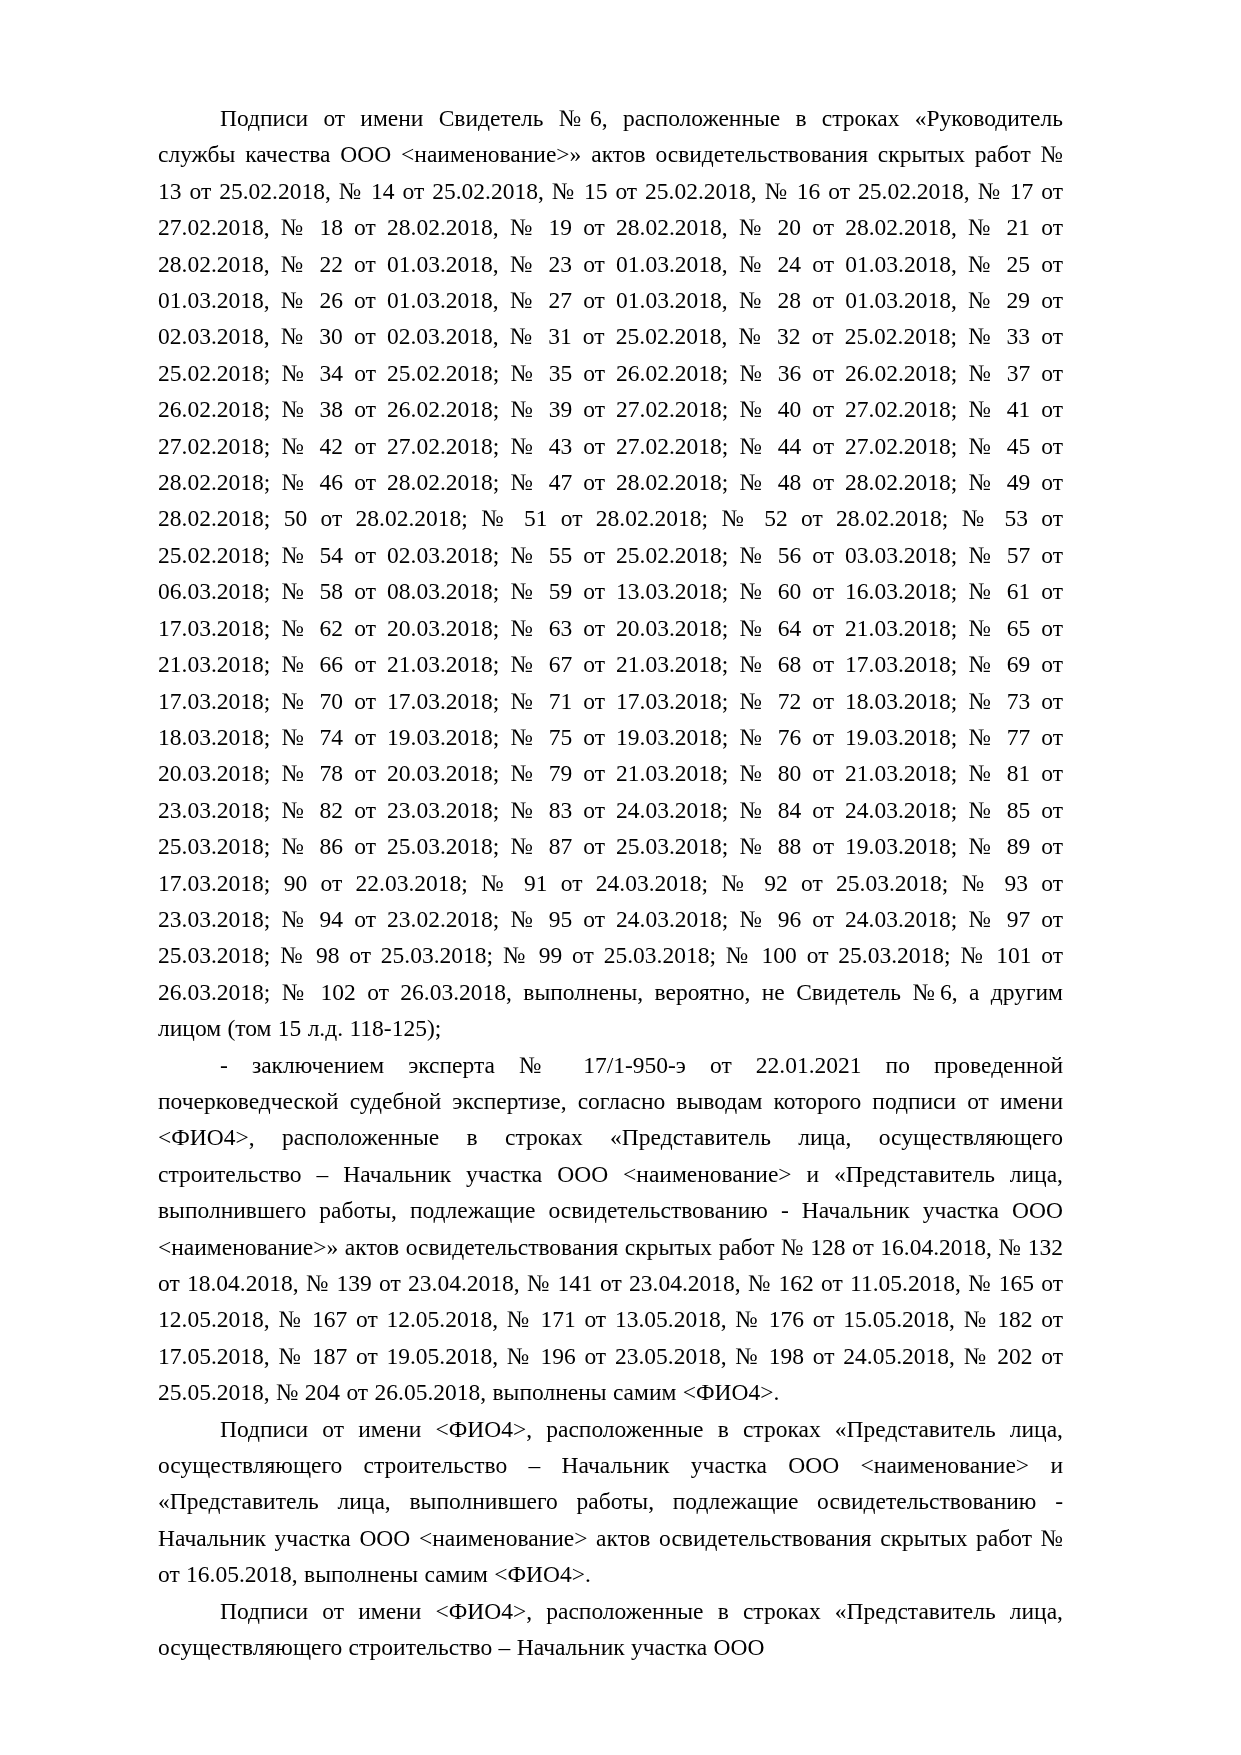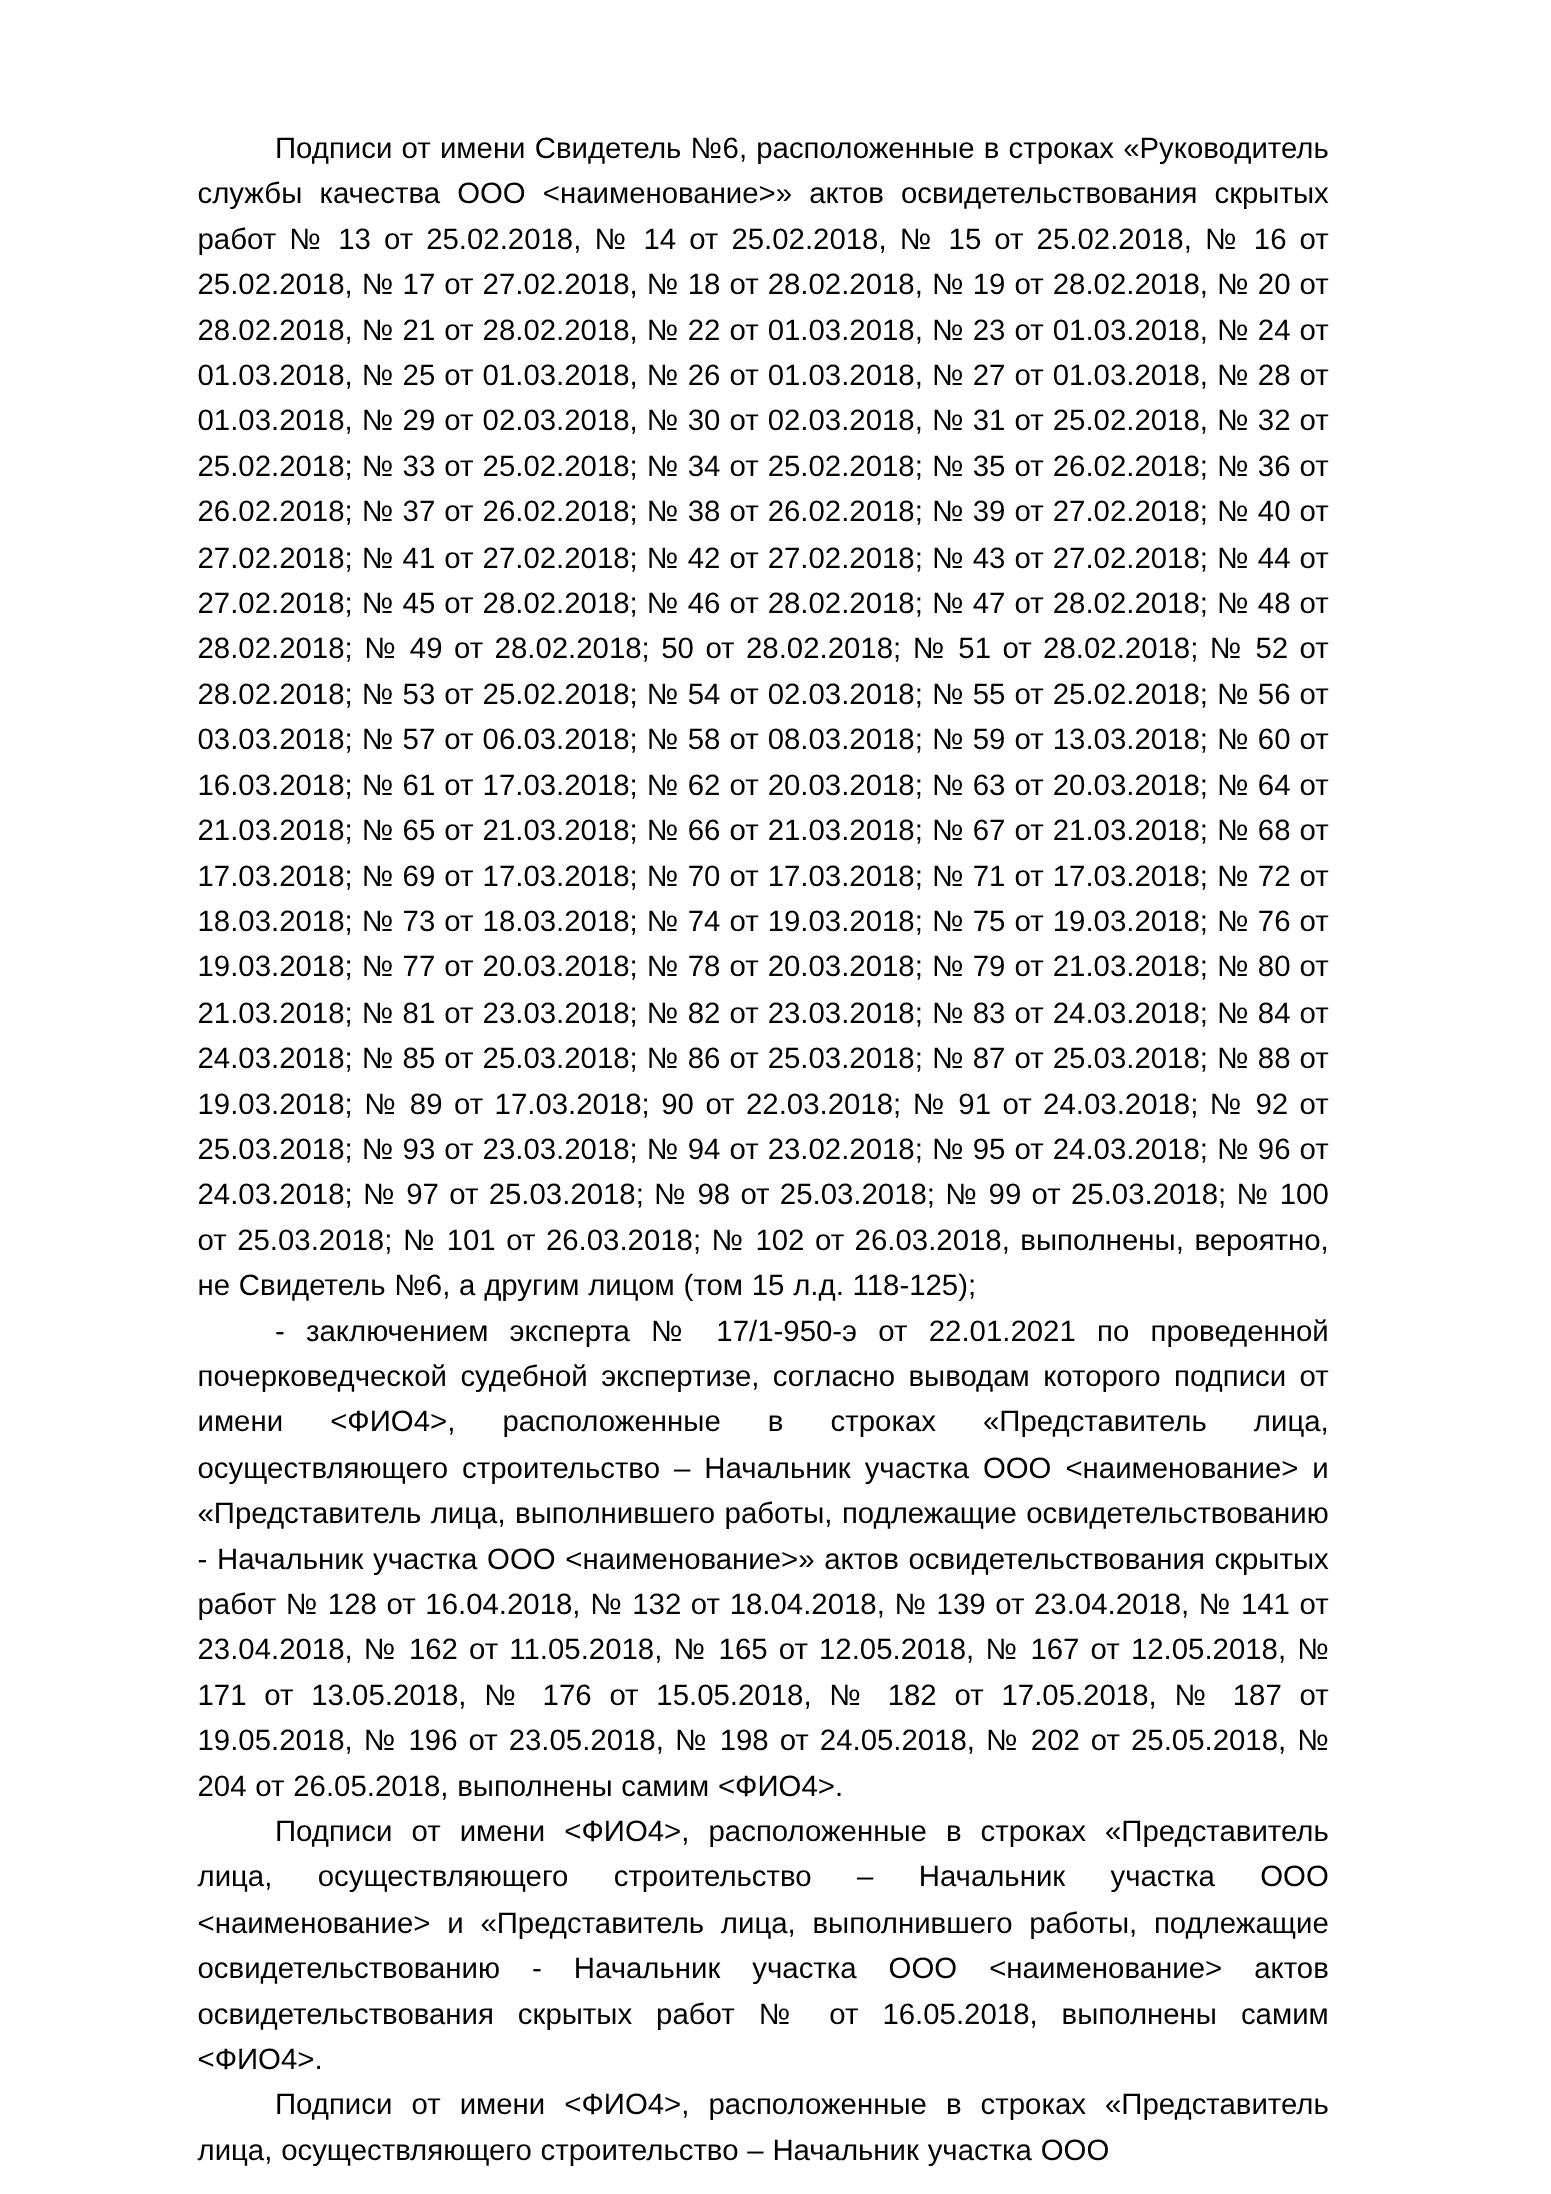--- a/index.html
+++ b/index.html
@@ -9,21 +9,21 @@
   }
   .page {
     position: relative;
     width: 1241px;
     height: 1755px;
     margin: 0 auto;
     background: #ffffff;
     box-sizing: border-box;
     padding: 100px 178px 0 158px;
     overflow: hidden;
-    font-family: Liberation Sans, sans-serif;
+    font-family: Liberation Serif, serif;
     font-size: 23.5px;
     line-height: 36.4px;
     color: #000000;
   }
   p.para {
     margin: 0;
     padding: 0;
     text-align: justify;
     text-indent: 62px;
     word-spacing: 0.5px;

